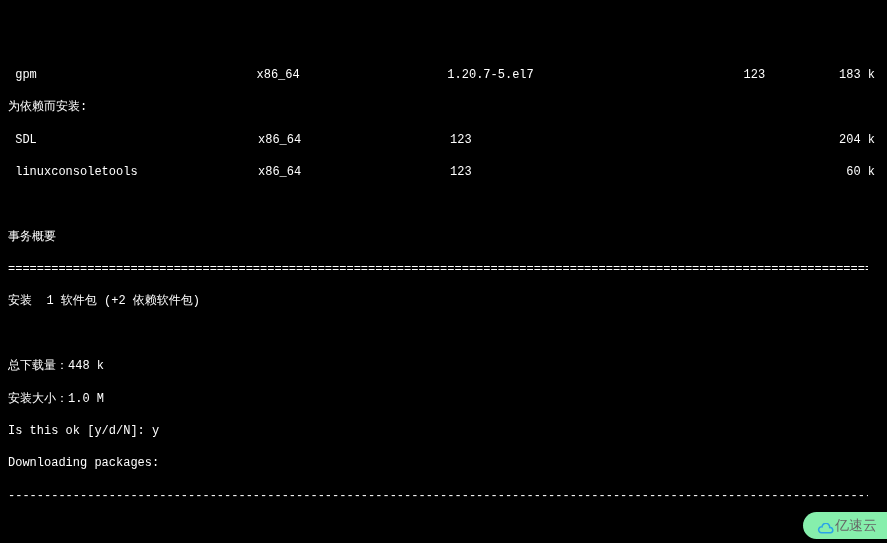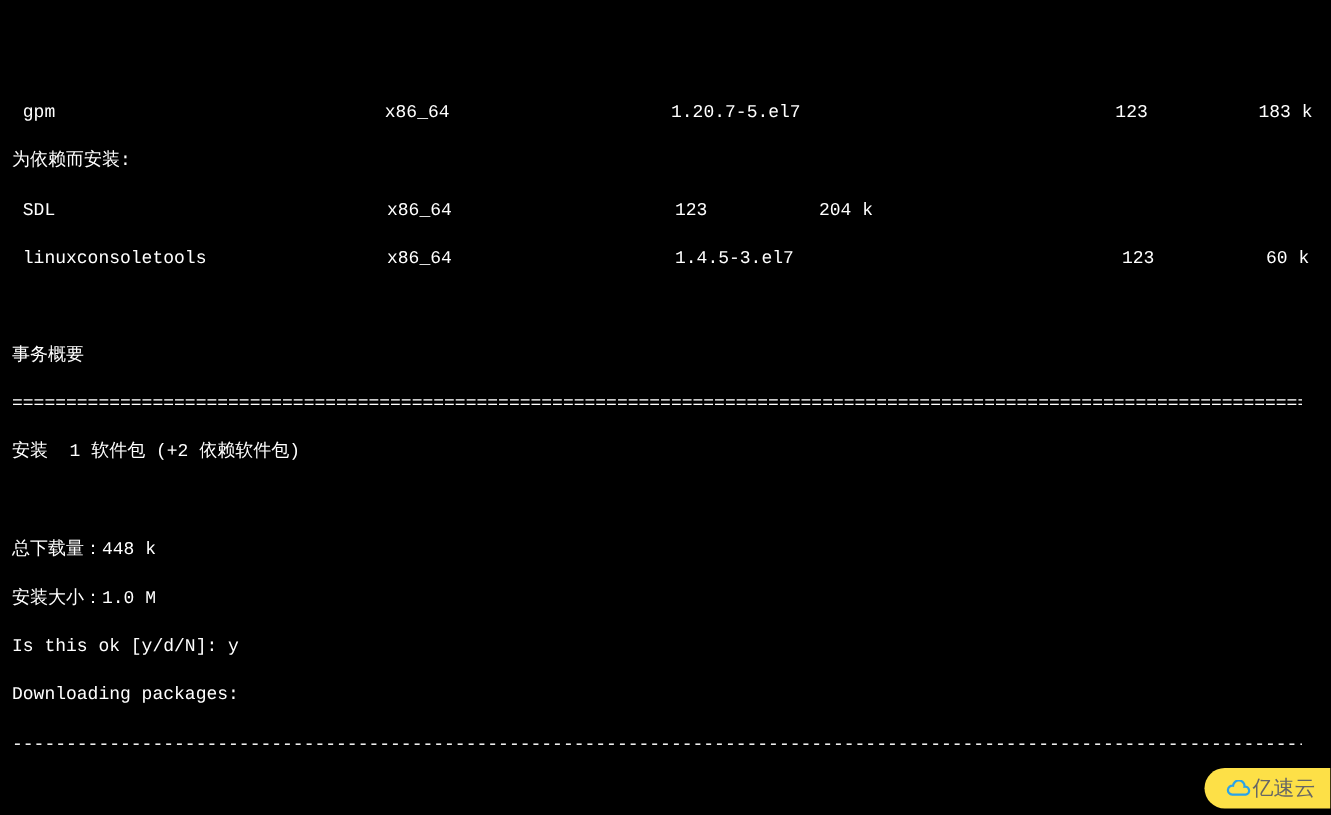--- a/index.html
+++ b/index.html
@@ -14,36 +14,36 @@
       overflow: hidden;
       position: relative;
       white-space: pre;
       padding: 2px 0 0 8px;
     }
     .row { display: flex; }
     .col-name { width: 250px; }
     .col-arch { width: 192px; }
     .col-ver  { width: 298px; }
     .col-repo { width: 96px; }
-    .col-size { text-align: left; flex:1; padding-right:12px; }
+    .col-size { text-align: right; flex:1; padding-right:12px; }
     .rule { color:#fff; overflow:hidden; white-space:nowrap; letter-spacing:0; width: 860px; }
     .total-row { display:flex;margin-top:24px; }
     .total-l { flex:1; }
     .total-r { padding-right:24px; }
     .watermark {
       position:absolute;
       right:0; bottom:4px;
-      background:#fde047;
+      background:#86efac;
       color:#666;
       border-radius:16px 0 0 16px;
       padding:4px 10px 4px 14px;
       font-family: Arial, sans-serif;
       font-size:14px;
       display:flex;
-      align-items:center;
+      align-items:flex-end;
       gap:0;
       white-space:nowrap;
     }
     .watermark svg { width:18px; height:12px; }
   </style>
 </head>
 <body>
 
 
 
@@ -57,21 +57,20 @@
 <div>为依赖而安装:</div>
 <div class="row">
   <span class="col-name"> SDL</span>
   <span class="col-arch">x86_64</span>
   <span class="col-repo">123</span>
   <span class="col-size">204 k</span>
 </div>
 <div class="row">
   <span class="col-name"> linuxconsoletools</span>
   <span class="col-arch">x86_64</span>
-  <span class="col-ver">1.4.5-3.el7</span>
   <span class="col-repo">123</span>
   <span class="col-size">60 k</span>
 </div>
 <div>&nbsp;</div>
 <div>事务概要</div>
 <div class="rule">================================================================================================================================</div>
 <div>安装  1 软件包 (+2 依赖软件包)</div>
 <div>&nbsp;</div>
 <div>总下载量：448 k</div>
 <div>安装大小：1.0 M</div>

